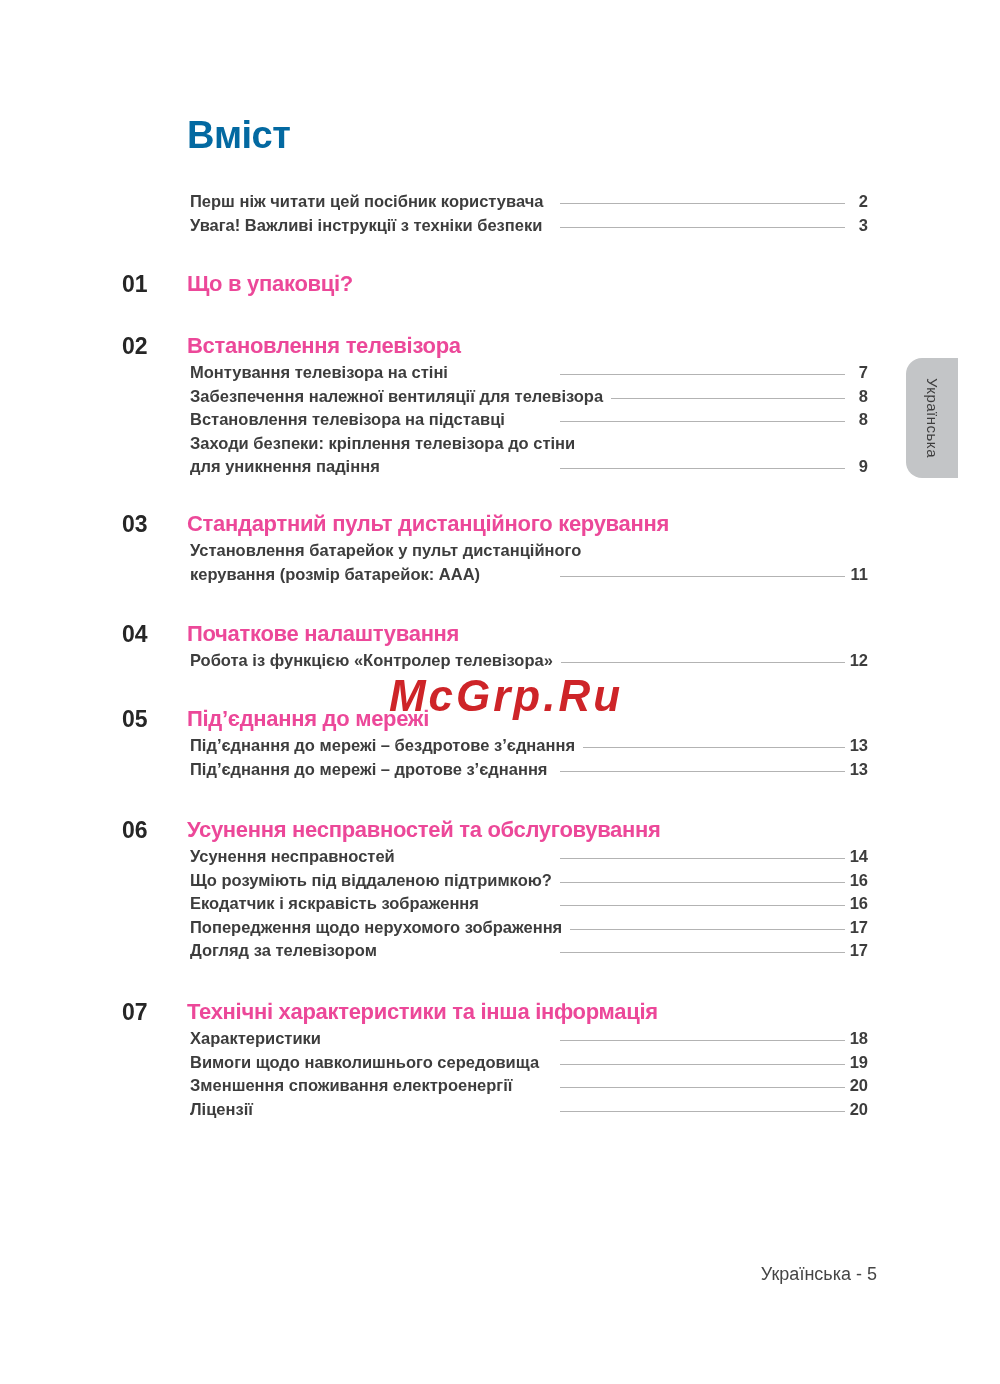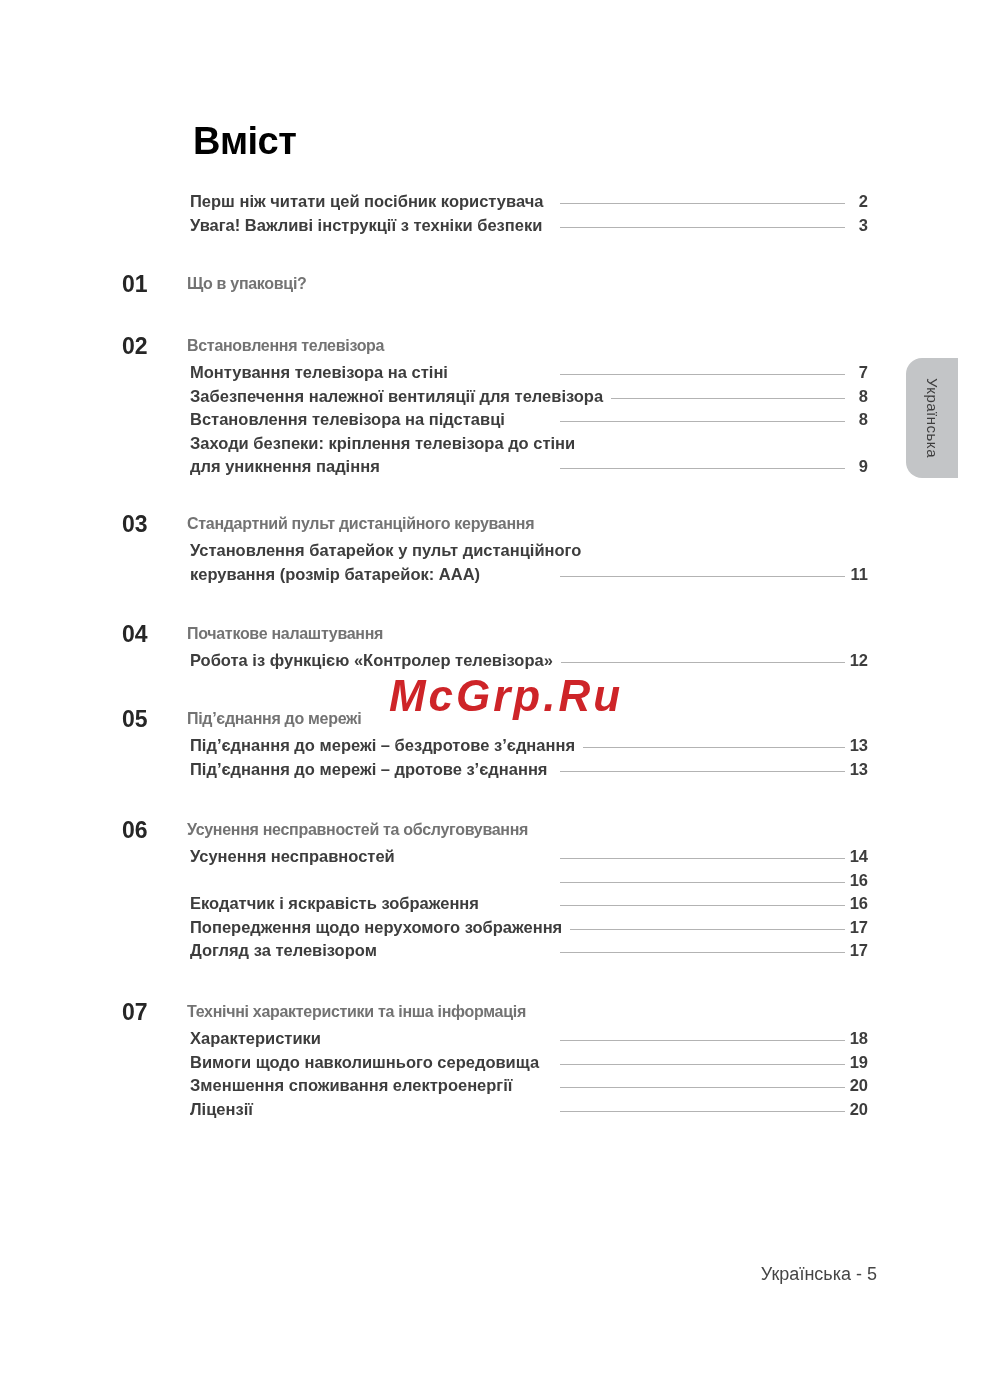--- a/index.html
+++ b/index.html
@@ -1,22 +1,22 @@
 <!DOCTYPE html>
 <html><head>
 <meta charset="utf-8">
 <style>
   html,body{margin:0;padding:0;background:#ffffff;}
   .page{
     position:relative;width:1000px;height:1384px;background:#ffffff;
     font-family:"Liberation Sans",sans-serif;overflow:hidden;
   }
   .doc-title{
-    position:absolute;left:187px;top:112px;margin:6px;
-    font-size:38px;line-height:46px;font-weight:700;color:#000000;
+    position:absolute;left:187px;top:112px;margin:0;
+    font-size:38px;line-height:46px;font-weight:700;color:#0369a1;
     letter-spacing:-0.5px;
   }
   
   .rows{position:absolute;width:678px;font-weight:bold;}
   .front-block{left:190px;top:190px;}
   .toc-row{position:relative;height:23.5px;}
   .toc-row .t{
     position:absolute;left:0;top:0;line-height:23.5px;font-size:16.5px;
     color:#3d3d3d;white-space:nowrap;background:#ffffff;padding-right:8px;z-index:2;
   }
@@ -28,21 +28,21 @@
     position:absolute;right:0;top:0;line-height:23.5px;font-size:16.5px;
     color:#3d3d3d;z-index:2;
   }
   
   .sec{position:absolute;left:122px;width:746px;}
   .sec-head{display:flex;align-items:flex-start;height:28px;}
   .sec-num{
     width:65px;flex:none;font-size:23px;line-height:28px;font-weight:700;color:#262626;
   }
   .sec-title{
-    font-size:16px;line-height:28px;font-weight:700;color:#737373;
+    font-size:22px;line-height:28px;font-weight:700;color:#ec4899;
     letter-spacing:-0.3px;white-space:nowrap;
   }
   .sec .rows{position:relative;left:68px;top:0;margin-top:1px;}
   
   .watermark{
     position:absolute;left:506px;top:696px;transform:translate(-50%,-50%);
     font-size:44px;font-weight:700;font-style:italic;letter-spacing:3px;
     color:#ce2428;white-space:nowrap;z-index:5;
   }
   
@@ -179,20 +179,21 @@
       <span class="sec-num">06</span>
       <span class="sec-title">Усунення несправностей та обслуговування</span>
     </div>
     <div class="rows">
       <div class="toc-row">
         <span class="t">Усунення несправностей</span>
         <span class="leader"></span>
         <span class="pg">14</span>
       </div>
       <div class="toc-row">
+        <span class="t">Що розуміють під віддаленою підтримкою?</span>
         <span class="leader"></span>
         <span class="pg">16</span>
       </div>
       <div class="toc-row">
         <span class="t">Екодатчик і яскравість зображення</span>
         <span class="leader"></span>
         <span class="pg">16</span>
       </div>
       <div class="toc-row">
         <span class="t">Попередження щодо нерухомого зображення</span>

